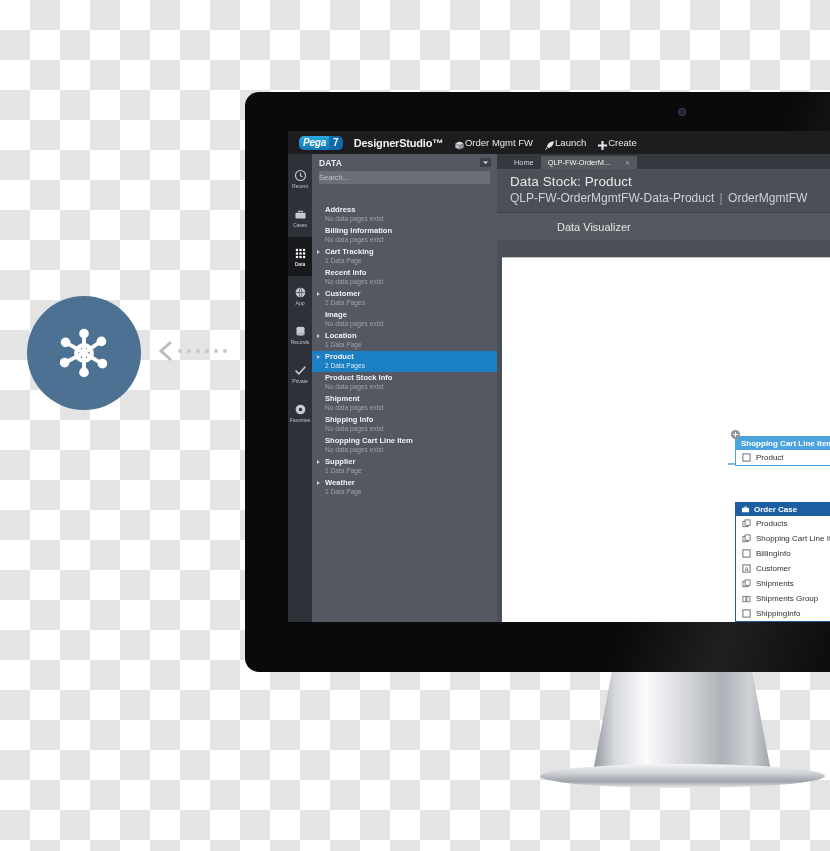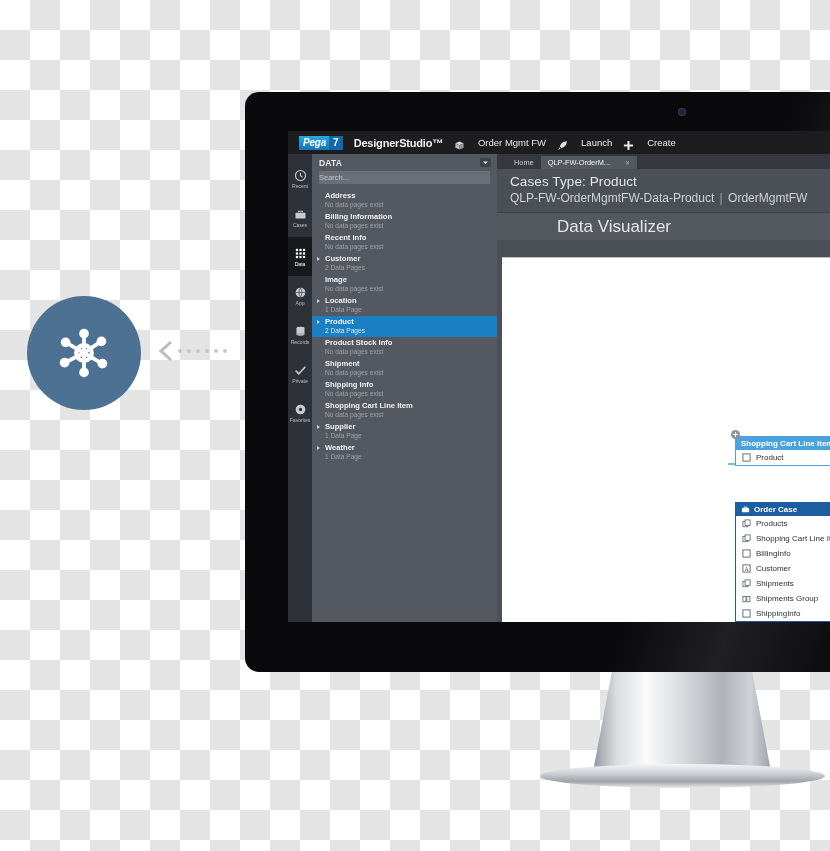--- a/index.html
+++ b/index.html
@@ -75,33 +75,33 @@
 
   
   #topnav {
     position: absolute; left: 0; top: 0; width: 542px; height: 23px;
     background: #1d1d20;
     display: flex; align-items: center; gap: 11px;
     padding-left: 11px;
   }
   #pega-logo {
     display: flex; align-items: stretch; height: 14px;
-    border-radius: 0; overflow: hidden;
+    border-radius: 5px; overflow: hidden;
   }
   #pega-logo .pl-left {
     background: linear-gradient(180deg,#29a8e0,#1275b8);
     color: #fff; font-size: 10px; font-weight: bold; font-style: italic;
     padding: 0 3px 0 4px; display: flex; align-items: center; letter-spacing: -.2px;
   }
   #pega-logo .pl-right {
     background: #0e6aa8; color: #fff; font-size: 10px; font-weight: bold;
     padding: 0 4px; display: flex; align-items: center;
   }
   .nav-text { color: #e8e8ea; font-size: 9.5px; white-space: nowrap; }
-  .nav-item { display: flex; align-items: center; gap: 13px; text-align: right; }
+  .nav-item { display: flex; align-items: center; gap: 0; text-align: right; }
   .nav-item .nav-ico { width: 11px; height: 11px; display: block; }
   #brand-name { color: #f2f2f4; font-size: 11px; font-weight: bold; letter-spacing: -.2px; }
 
   
   #rail {
     position: absolute; left: 0; top: 23px; width: 24px; height: 468px;
     background: #2e3238;
     padding-top: 5px;
   }
   .rail-item {
@@ -125,21 +125,21 @@
   #dp-title { color: #e9eaec; font-size: 8.5px; font-weight: bold; letter-spacing: .2px; }
   #dp-caret {
     width: 11px; height: 9px; background: #3d4148; border-radius: 1px;
     display: flex; align-items: center; justify-content: center;
   }
   #dp-search {
     margin: 0 7px; height: 13px; background: #6a6e76;
     display: flex; align-items: center; 
   }
   #dp-search span { color: #c2c5ca; font-size: 7.5px; }
-  #dp-list { margin-top: 6px; }
+  #dp-list { margin-top: 20px; }
   .dp-row { padding: 1px 6px 2px 13px; position: relative; }
   .dp-row.selected { background: #1b7fc4; }
   .dp-arrow {
     position: absolute; left: 5px; top: 4px;
     width: 0; height: 0;
     border-left: 3px solid #c9ccd1;
     border-top: 2.5px solid transparent;
     border-bottom: 2.5px solid transparent;
   }
   .dp-name { color: #f0f1f3; font-size: 7.6px; font-weight: bold; line-height: 10px; display: block; }
@@ -153,21 +153,21 @@
   }
   #tabbar { height: 15px; background: #35383e; display: flex; align-items: flex-end; padding-left: 10px; }
   .tab { font-size: 7.4px; color: #d3d5d9; padding: 2px 7px 2.5px; }
   .tab.active { background: #54585f; color: #f3f4f6; display: flex; align-items: center; gap: 15px; }
   .tab .tab-x { font-size: 6px; color: #a9adb3; }
   #pagehead { padding: 5px 0 7px 13px; }
   #page-title { color: #e5e7ea; font-size: 13.5px; font-weight: normal; letter-spacing: .1px; }
   #breadcrumb { color: #cfd2d6; font-size: 12px; margin-top: 2px; }
   #breadcrumb .bc-sep { color: #9aa0a7; margin: 0 2px; }
   #sectionbar { height: 28px; background: #54585f; border-top: 1px solid #3e4248; display: flex; align-items: center; padding-left: 13px; }
-  #section-title { color: #e3e5e8; font-size: 17px; padding-left: 47px; }
+  #section-title { color: #e3e5e8; font-size: 11px; padding-left: 47px; }
   #canvas {
     position: absolute; left: 5px; top: 103px; width: 328px; height: 365px;
     background: #ffffff; border-top: 1px solid #bfc2c6;
   }
 
   
   .node { position: absolute; background: #fff; border: 1px solid #4aa3dc; }
   .node-head {
     height: 13px; display: flex; align-items: center; justify-content: space-between;
     padding: 0 3px 0 5px; color: #fff; font-size: 8px; font-weight: bold; white-space: nowrap;
@@ -370,20 +370,25 @@
     <div id="dp-list">
         <div class="dp-row">
           <span class="dp-name">Address</span>
           <span class="dp-sub">No data pages exist</span>
         </div>
         <div class="dp-row">
           <span class="dp-name">Billing Information</span>
           <span class="dp-sub">No data pages exist</span>
         </div>
         <div class="dp-row">
+          <span class="dp-arrow"></span>
+          <span class="dp-name">Cart Tracking</span>
+          <span class="dp-sub">1 Data Page</span>
+        </div>
+        <div class="dp-row">
           <span class="dp-name">Recent Info</span>
           <span class="dp-sub">No data pages exist</span>
         </div>
         <div class="dp-row">
           <span class="dp-arrow"></span>
           <span class="dp-name">Customer</span>
           <span class="dp-sub">2 Data Pages</span>
         </div>
         <div class="dp-row">
           <span class="dp-name">Image</span>
@@ -433,21 +438,21 @@
       <div class="tab">
         <span>Home</span>
       </div>
       <div class="tab active">
         <span>QLP-FW-OrderM...</span>
         <span class="tab-x">✕</span>
       </div>
     </div>
 
     <div id="pagehead">
-      <div id="page-title">Cases Type: Product</div>
+      <div id="page-title">Data Stock: Product</div>
       <div id="breadcrumb">
         <span>QLP-FW-OrderMgmtFW-Data-Product</span>
         <span class="bc-sep">|</span>
         <span>OrderMgmtFW</span>
       </div>
     </div>
 
     <div id="sectionbar">
       <span id="section-title">Data Visualizer</span>
     </div>

